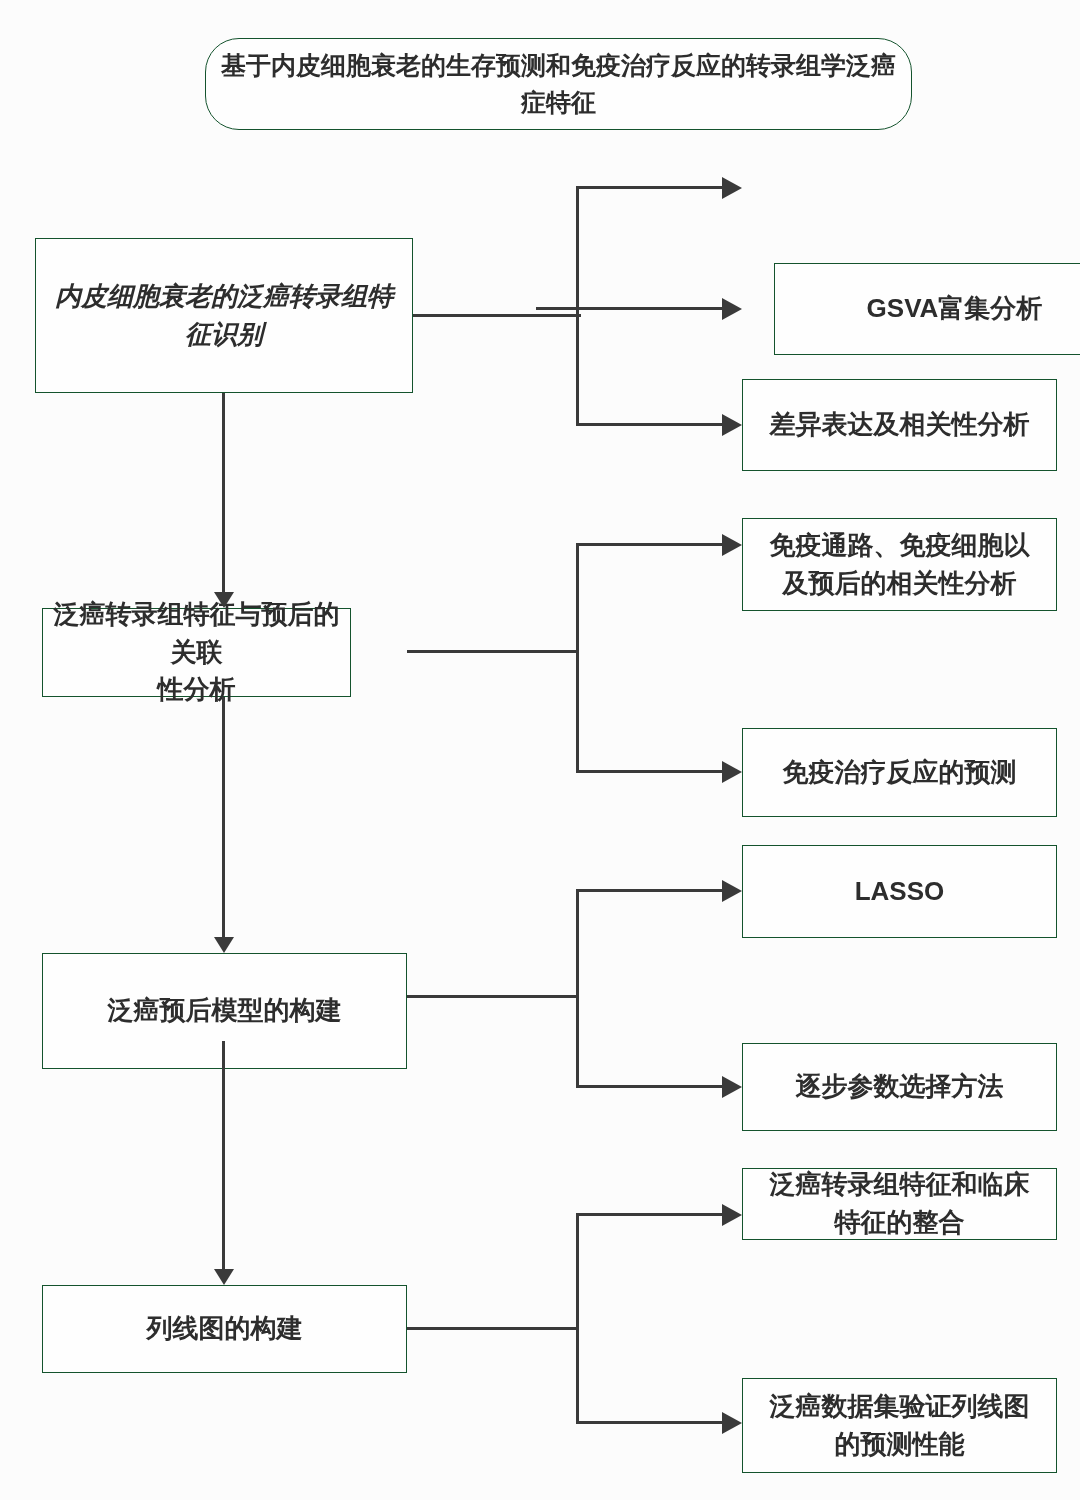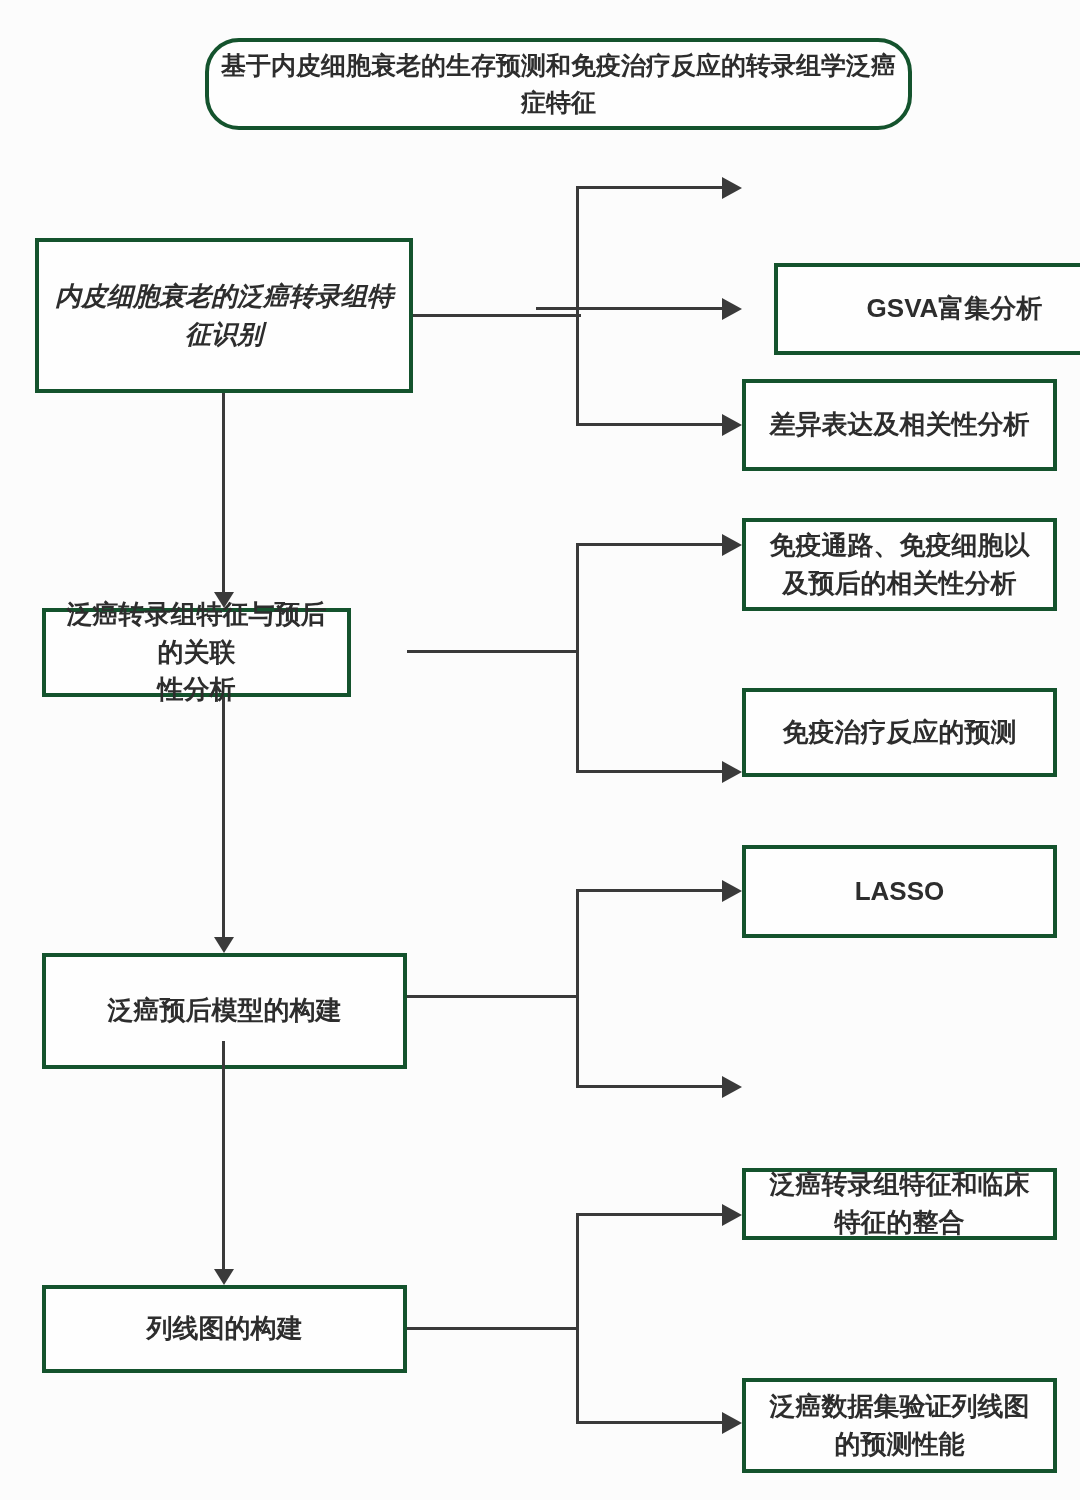--- a/index.html
+++ b/index.html
@@ -6,21 +6,21 @@
   body {
     width:1080px; height:1500px;
     background:#fcfcfc;
     font-family:"Liberation Sans", sans-serif;
     position:relative;
     overflow:hidden;
   }
   .canvas { position:absolute; left:0; top:0; width:1080px; height:1500px; }
   .node {
     position:absolute; box-sizing:border-box;
-    border:4px solid #14532d; background:#fefefe;
+    border:1px solid #14532d; background:#fefefe;
     display:flex; align-items:center; justify-content:center;
     text-align:center; font-weight:bold; color:#2d2d2d;
     font-size:26px; line-height:1.45; white-space:pre-line;
     padding:4px 8px;
   }
   .title-node {
     border-radius:34px; font-size:25px; line-height:1.5; padding:4px 12px;
   }
   .hline { position:absolute; height:3px; background:#3a3a3a; }
   .vline { position:absolute; width:3px; background:#3a3a3a; }
@@ -63,25 +63,28 @@
   <div class="node" style="left:742px; top:263px; width:361px; height:92px;margin-left:32px;">
     <span>GSVA富集分析</span>
   </div>
   <div class="node" style="left:742px; top:379px; width:315px; height:92px;">
     <span>差异表达及相关性分析</span>
   </div>
   <div class="node" style="left:742px; top:518px; width:315px; height:93px;">
     <span>免疫通路、免疫细胞以
 及预后的相关性分析</span>
   </div>
-  <div class="node" style="left:742px; top:688px; width:315px; height:89px;">
+  <div class="node" style="left:742px; top:728px; width:315px; height:89px;">
     <span>免疫治疗反应的预测</span>
   </div>
   <div class="node" style="left:742px; top:845px; width:315px; height:93px;">
     <span>LASSO</span>
+  </div>
+  <div class="node" style="left:742px; top:1043px; width:315px; height:88px;">
+    <span>逐步参数选择方法</span>
   </div>
   <div class="node" style="left:742px; top:1168px; width:315px; height:72px;">
     <span>泛癌转录组特征和临床
 特征的整合</span>
   </div>
   <div class="node" style="left:742px; top:1378px; width:315px; height:95px;">
     <span>泛癌数据集验证列线图
 的预测性能</span>
   </div>
 

